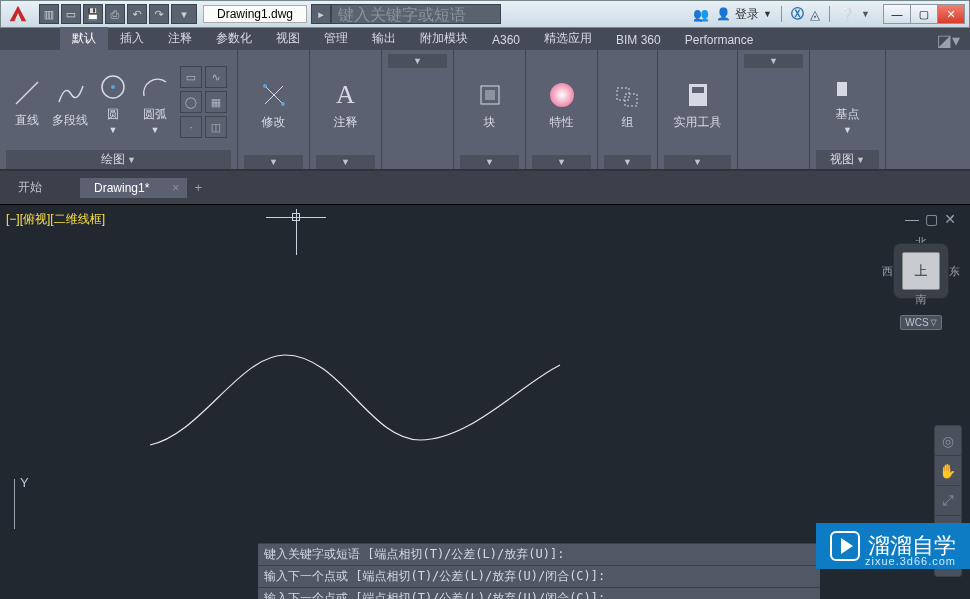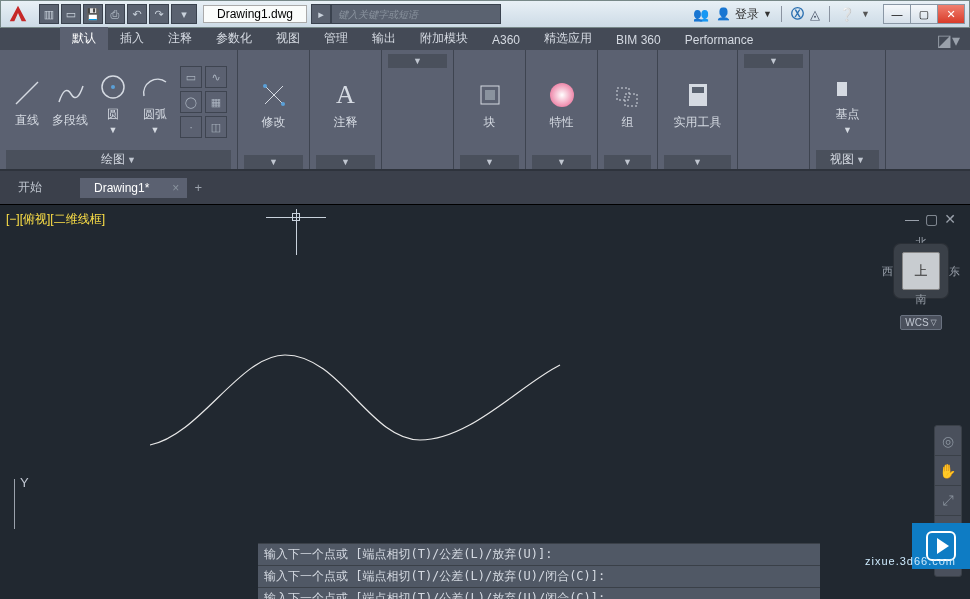--- a/index.html
+++ b/index.html
@@ -6,21 +6,21 @@
 body { background:#5b6171; width:970px; height:599px; overflow:hidden; position:relative; }
 
 
 .titlebar { height:28px; background:linear-gradient(#e8f0f6,#cddbe6); display:flex; align-items:center; border:1px solid #788; }
 .app-icon { width:34px; height:28px; display:flex; align-items:center; justify-content:center; }
 .app-icon svg { width:22px; height:22px; }
 .qat { display:flex; align-items:center; gap:2px; padding:0 4px; }
 .qat-btn { width:20px; height:20px; background:#5a6270; border:1px solid #3a424e; display:flex; align-items:center; justify-content:center; color:#c9d2dc; font-size:11px; cursor:pointer; }
 .qat-btn.wide { width:26px; }
 .doc-title { background:#fafcfb; padding:1px 13px; font-size:12px; margin:0 2px; border:1px solid #aaa; }
-.search-box { background:#5a6270; color:#8a939e; padding:2px 6px; font-size:10px; width:170px; border:1px solid #3a424e; font-style:italic; margin-right:2px; height:20px; line-height:15px; }
+.search-box { background:#5a6270; color:#8a939e; padding:2px 6px; font-size:16px; width:170px; border:1px solid #3a424e; margin-right:2px; height:20px; line-height:15px; }
 .title-right { display:flex; align-items:center; gap:6px; margin-left:auto; margin-right:4px; }
 .title-sep { width:1px; height:16px; background:#8a93a0; margin:0 3px;}
 .login-btn { display:flex; align-items:center; gap:4px; font-size:12px; color:#333; cursor:pointer; }
 .title-icon { color:#4a5568; font-size:13px; cursor:pointer; }
 .win-controls { display:flex; margin-left:8px; }
 .win-btn { width:28px; height:20px; background:linear-gradient(#f5f8fb,#d6e0ea); border:1px solid #8a97a5; display:flex; align-items:center; justify-content:center; font-size:11px; margin-left:-1px; cursor:pointer; }
 .win-btn.close { background:linear-gradient(#f08070,#d93c2a); color:#fff; }
 
 
 .ribbon-tabs { height:22px; background:#444a56; display:flex; align-items:end; padding-left:60px; }
@@ -353,22 +353,23 @@
     <div>✋</div>
     <div>⤢</div>
     <div>⟳</div>
     <div>⊕</div>
   </div>
   <div class="ucs">
     <span class="ylab">Y</span>
     <div class="yaxis"></div>
   </div>
   <div class="cmdlines">
-    <div class="cmdline">输入下一个点或 [端点相切(T)/公差(L)/放弃(U)]:</div>
+    <div class="cmdline">键入关键字或短语 [端点相切(T)/公差(L)/放弃(U)]:</div>
     <div class="cmdline">输入下一个点或 [端点相切(T)/公差(L)/放弃(U)/闭合(C)]:</div>
     <div class="cmdline">输入下一个点或 [端点相切(T)/公差(L)/放弃(U)/闭合(C)]:</div>
   </div>
 </div>
 
 <div class="wm">
   <div class="wm-icon"></div>
+  <span>溜溜自学</span>
   <span class="sub">zixue.3d66.com</span>
 </div>
 
 </body></html>

